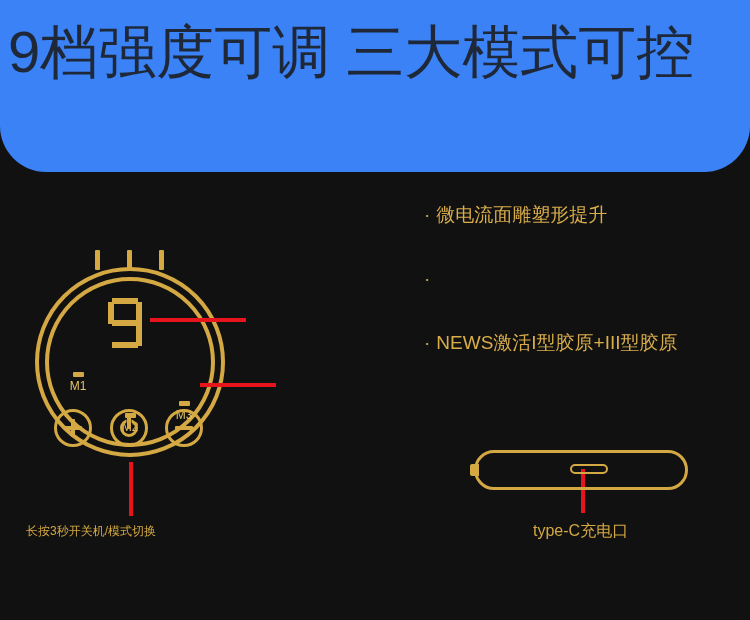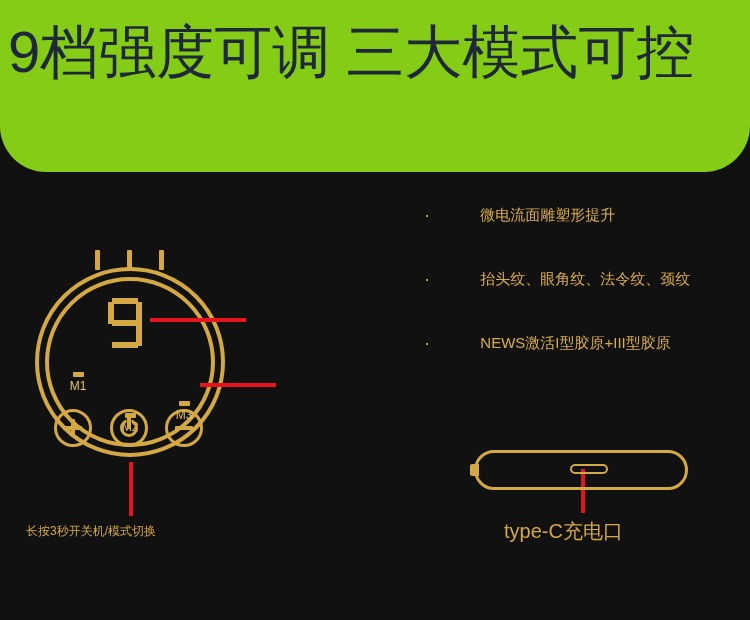--- a/index.html
+++ b/index.html
@@ -13,21 +13,21 @@
     position:relative;
     width:750px; height:620px;
     background:#111111;
   }
 
   
   .header {
     position:absolute;
     left:0; top:0;
     width:750px; height:172px;
-    background:#84cc16;
+    background:#3b82f6;
     border-bottom-left-radius:46px;
     border-bottom-right-radius:46px;
     overflow:hidden;
   }
   .header-title {
     position:absolute;
     left:8px; top:14px;
     width:742px;
     font-size:58px;
     line-height:76px;
@@ -178,21 +178,21 @@
   .anno-2 { left:282px; top:203px; }
 
   .caption-gold {
     position:absolute;
     color:#D4A843;
     font-size:12px;
     line-height:22px;
     white-space:nowrap;
   }
   .cap-power { left:26px; top:348px; }
-  .cap-typec { left:504px; top:348px; font-size:20px; }
+  .cap-typec { left:533px; top:348px; font-size:16px; }
 
   
   .bullets {
     position:absolute;
     left:424px; top:30px;
     width:320px;
   }
   .bullet-row {
     display:flex;
     align-items:flex-start;
@@ -200,23 +200,22 @@
     white-space:nowrap;
   }
   .bullet-dot {
     color:#D4A843;
     font-size:19px;
     line-height:26px;
     margin-right:6px;
   }
   .bullet-text {
     color:#D9AD4A;
-    font-size:15px;
+    font-size:19px;
     line-height:26px;
-    margin-left:44px;
   }
 
   
   .device-pill {
     position:absolute;
     left:470px; top:278px;
     width:218px; height:42px;
   }
   .pill-body {
     position:absolute;
@@ -306,21 +305,20 @@
 
     <div class="caption-gold cap-power">长按3秒开关机/模式切换</div>
 
     <div class="bullets">
       <div class="bullet-row">
         <span class="bullet-dot">·</span>
         <span class="bullet-text">微电流面雕塑形提升</span>
       </div>
       <div class="bullet-row">
         <span class="bullet-dot">·</span>
-        <span class="bullet-text">抬头纹、眼角纹、法令纹、颈纹</span>
       </div>
       <div class="bullet-row">
         <span class="bullet-dot">·</span>
         <span class="bullet-text">NEWS激活I型胶原+III型胶原</span>
       </div>
     </div>
 
     <div class="device-pill">
       <div class="pill-tab"></div>
       <div class="pill-body">

